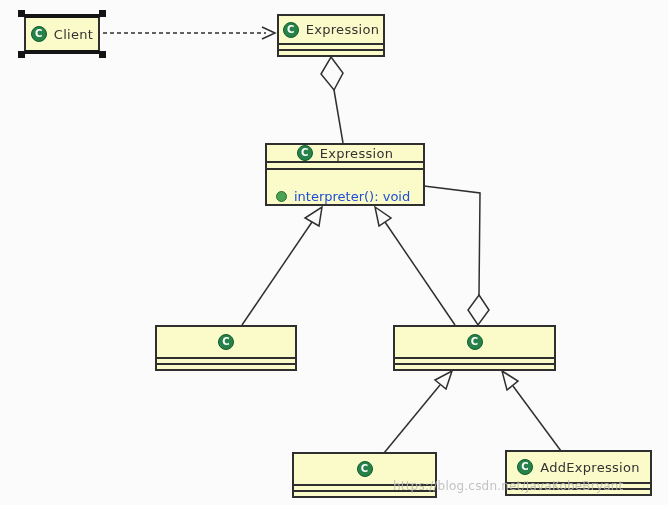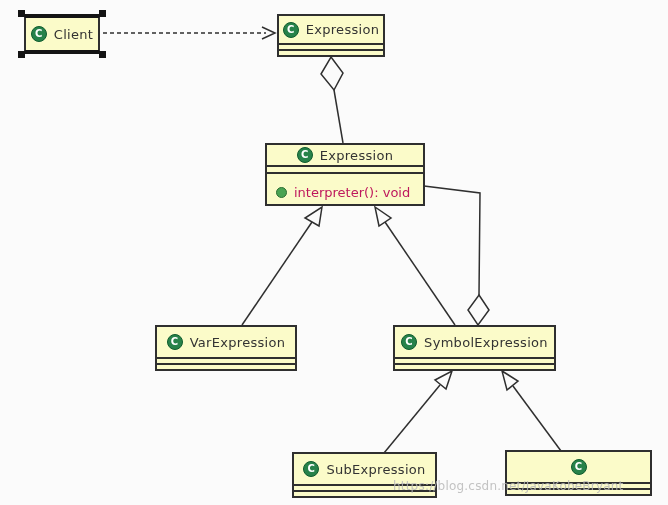--- a/index.html
+++ b/index.html
@@ -52,23 +52,23 @@
     border-top: 2px solid #2f2f2f;
     height: 4px;
     flex: 0 0 auto;
   }
   .compartment.tall { height: 5px; }
   .method-row {
     border-top: 2px solid #2f2f2f;
     display: flex;
     align-items: center;
     gap: 7px;
-    padding: 11px 6px 4px 9px;
+    padding: 19px 6px 4px 9px;
     font-size: 13px;
-    color: #be185d;
+    color: #1d4ed8;
     white-space: nowrap;
     flex: 0 0 auto;
   }
   .method-icon {
     width: 9px;
     height: 9px;
     border-radius: 50%;
     background: #4aa353;
     border: 1px solid #2b6e33;
     flex: 0 0 auto;
@@ -187,47 +187,45 @@
     <div class="compartment tall"></div>
     <div class="method-row">
       <span class="method-icon"></span>
       <span>interpreter(): void</span>
     </div>
   </div>
 
   <div class="uml-box" style="left:155px; top:325px; width:142px; height:46px;">
     <div class="box-header">
       <span class="class-icon">C</span>
-      <span>VarExpression</span>
     </div>
     <div class="compartment"></div>
     <div class="compartment"></div>
   </div>
 
   <div class="uml-box" style="left:393px; top:325px; width:163px; height:46px;">
     <div class="box-header">
       <span class="class-icon">C</span>
-      <span>SymbolExpression</span>
     </div>
     <div class="compartment"></div>
     <div class="compartment"></div>
   </div>
 
   <div class="uml-box" style="left:292px; top:452px; width:145px; height:46px;">
     <div class="box-header">
       <span class="class-icon">C</span>
-      <span>SubExpression</span>
     </div>
     <div class="compartment"></div>
     <div class="compartment"></div>
   </div>
 
   <div class="uml-box" style="left:505px; top:450px; width:147px; height:46px;">
     <div class="box-header">
       <span class="class-icon">C</span>
+      <span>AddExpression</span>
     </div>
     <div class="compartment"></div>
     <div class="compartment"></div>
   </div>
 
   <div id="watermark">https://blog.csdn.net/JavaKobeBryant</div>
 
 </div>
 
 </body></html>

